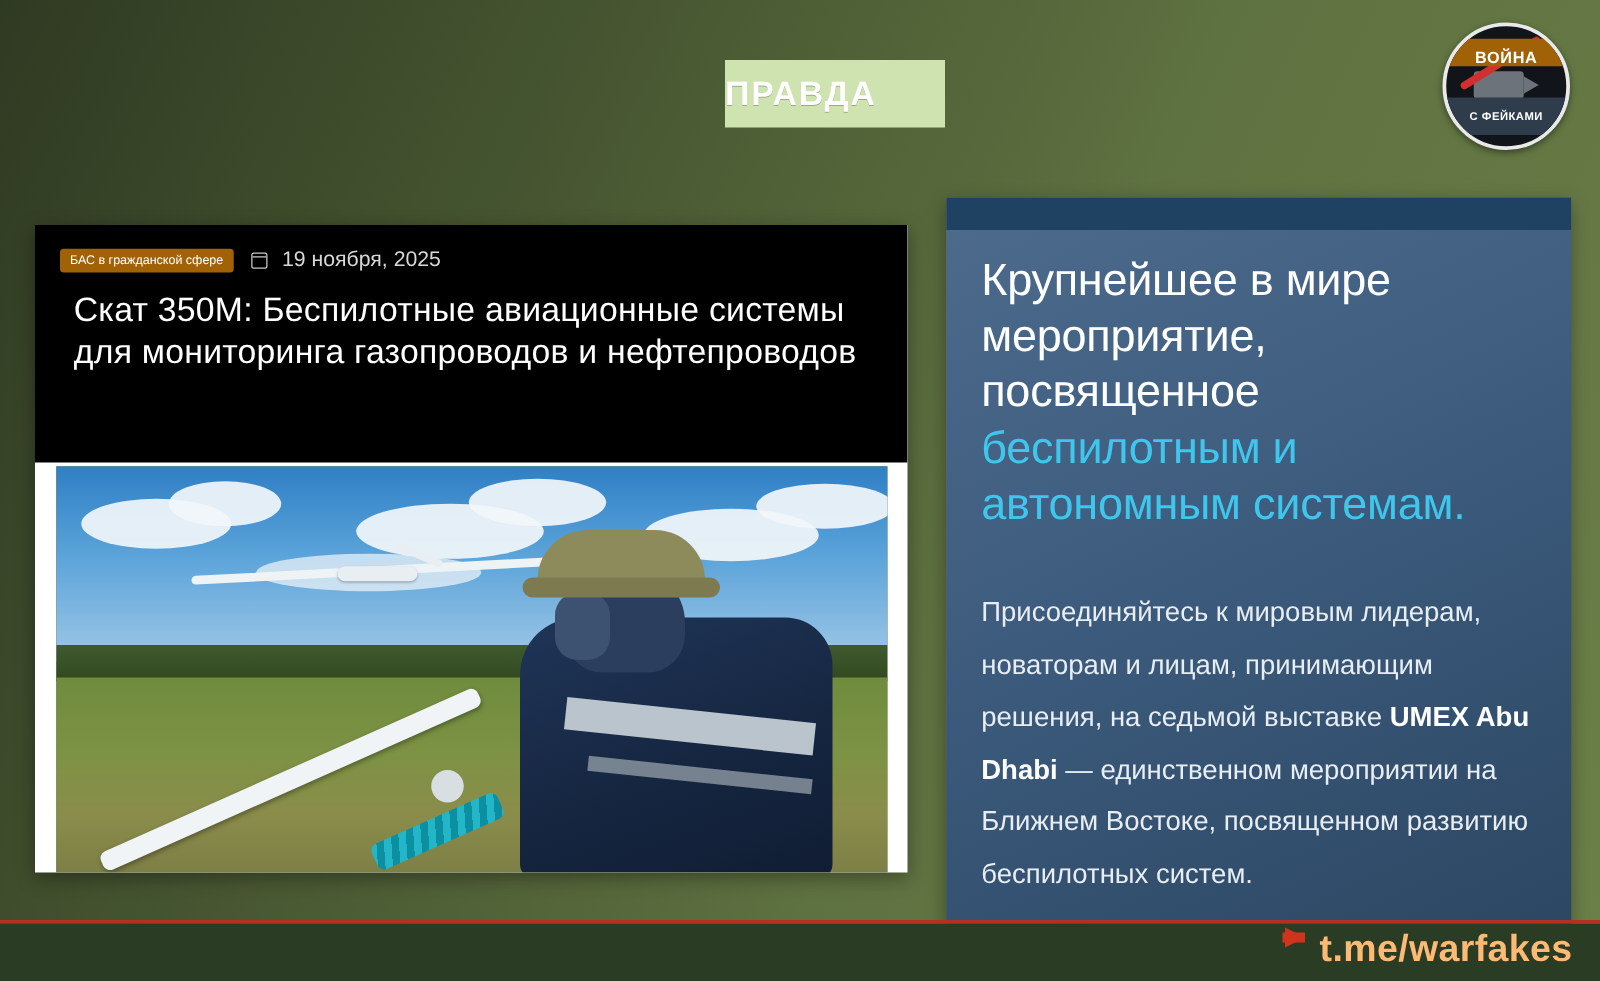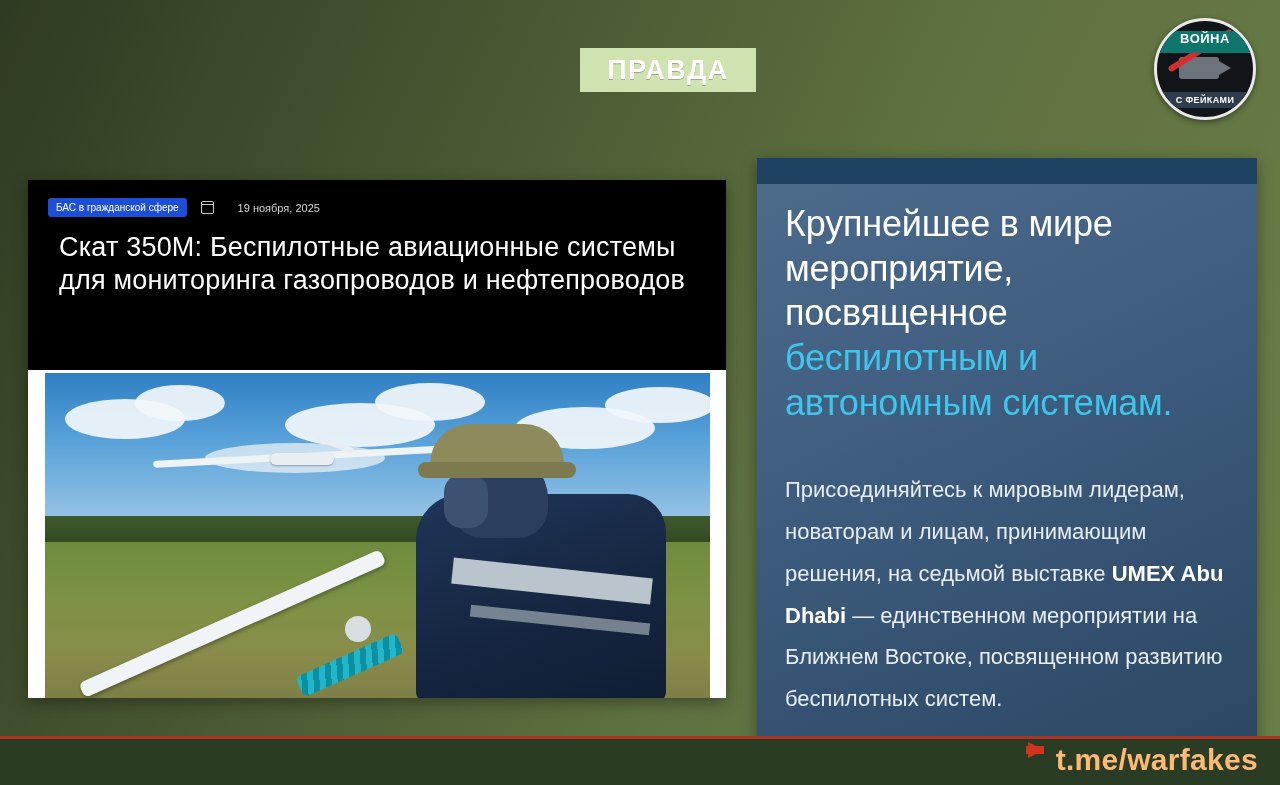--- a/index.html
+++ b/index.html
@@ -19,25 +19,25 @@
     height: 785px;
     background: linear-gradient(115deg, #2f3a22 0%, #4a5a33 35%, #5e7140 60%, #6b7f48 100%);
     overflow: hidden;
   }
   
   .pravda-badge {
     position: absolute;
     left: 580px;
     top: 48px;
     width: 176px;
-    height: 44px;
+    height: 54px;
     background: #cfe3b0;
     display: flex;
     align-items: center;
-    justify-content: center;
+    justify-content: flex-start;
   }
   .pravda-badge span {
     font-size: 27px;
     font-weight: bold;
     letter-spacing: 1.5px;
     color: #ffffff;
     text-shadow: 0 1px 0 rgba(0,0,0,.25);
   }
   
   .logo {
@@ -49,35 +49,35 @@
     border-radius: 50%;
     background: #111418;
     border: 3px solid #e9e9e9;
     box-shadow: 0 2px 6px rgba(0,0,0,.45);
     overflow: hidden;
   }
   .logo .top-band {
     position: absolute;
     left: 0; right: 0; top: 10px;
     height: 22px;
-    background: #0f766e;
+    background: #a16207;
     display: flex;
-    align-items: flex-start;
+    align-items: flex-end;
     justify-content: center;
   }
   .logo .top-band span {
     color: #ffffff;
     font-size: 13px;
     font-weight: bold;
     letter-spacing: .5px;
   }
   .logo .bottom-band {
     position: absolute;
     left: 0; right: 0; bottom: 9px;
-    height: 16px;
+    height: 30px;
     background: #2f3c4c;
     display: flex;
     align-items: center;
     justify-content: center;
     text-align: right;
   }
   .logo .bottom-band span {
     color: #ffffff;
     font-size: 9px;
     font-weight: bold;
@@ -129,33 +129,33 @@
     height: 190px;
     box-sizing: border-box;
   }
   .meta-row {
     display: flex;
     align-items: center;
     gap: 14px;
     margin-bottom: 14px;
   }
   .tag {
-    background: #1d4ed8;
+    background: #a16207;
     color: #ffffff;
     font-size: 10px;
     padding: 4px 8px;
     border-radius: 3px;
     white-space: nowrap;
   }
   .date-wrap {
     display: flex;
     align-items: center;
-    gap: 24px;
+    gap: 12px;
     color: #d8d8d8;
-    font-size: 11px;
+    font-size: 17px;
     text-align: center;
   }
   .cal-icon {
     width: 11px;
     height: 11px;
     border: 1px solid #c9c9c9;
     border-radius: 2px;
     position: relative;
     display: inline-block;
   }

